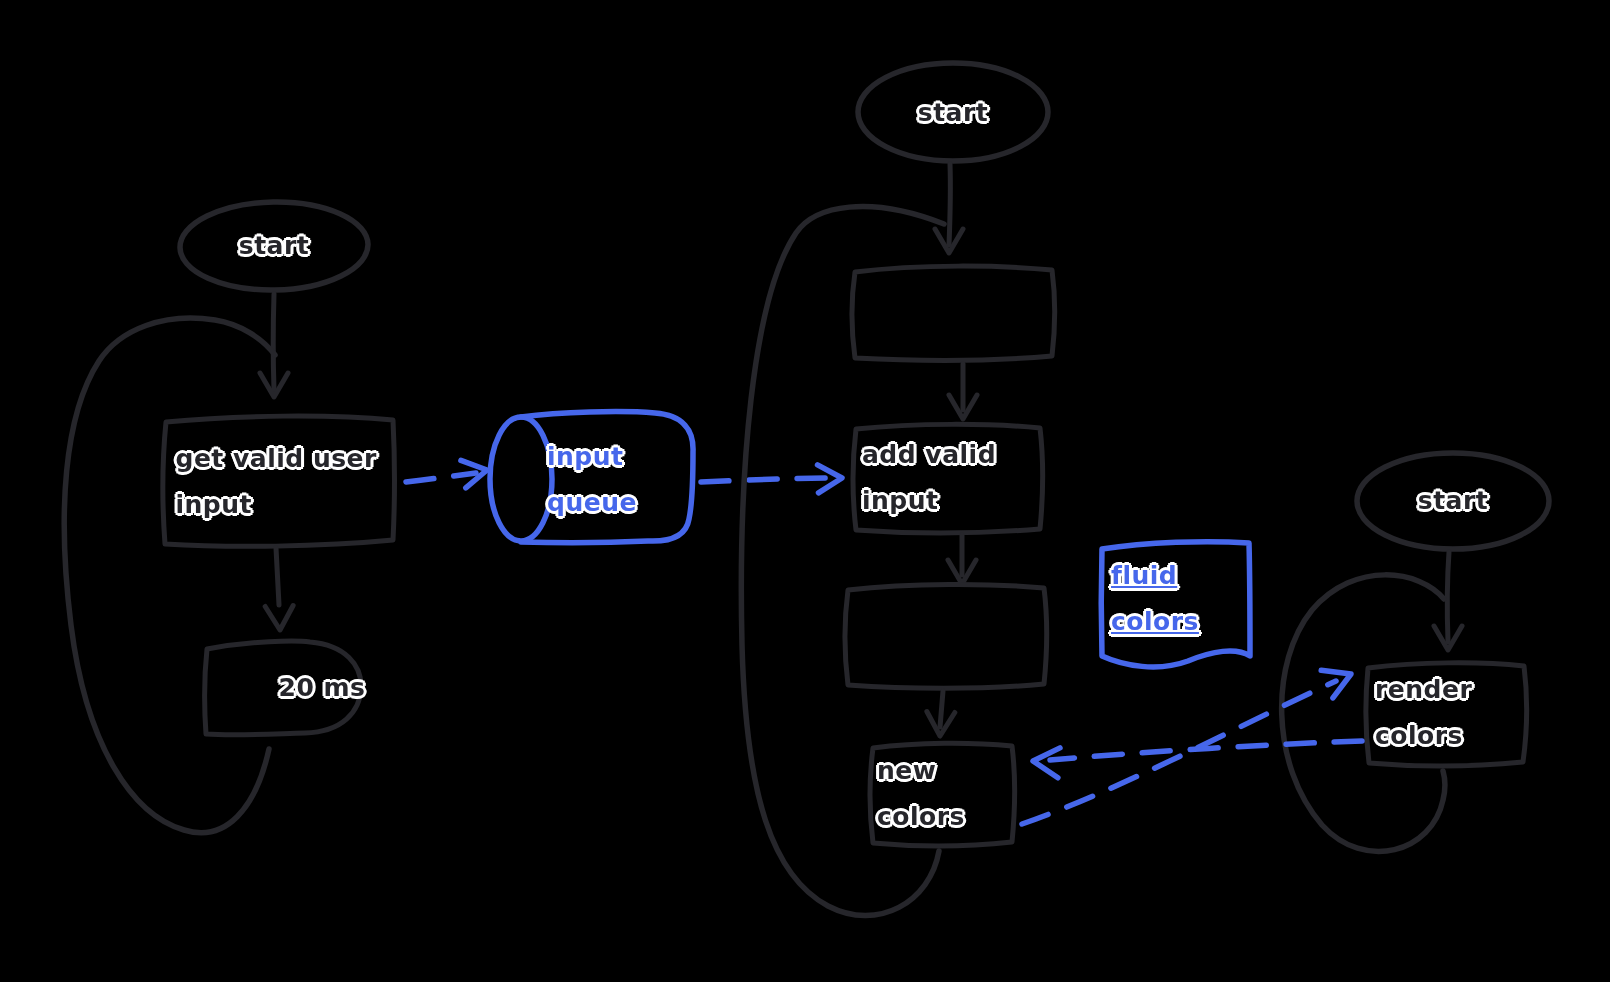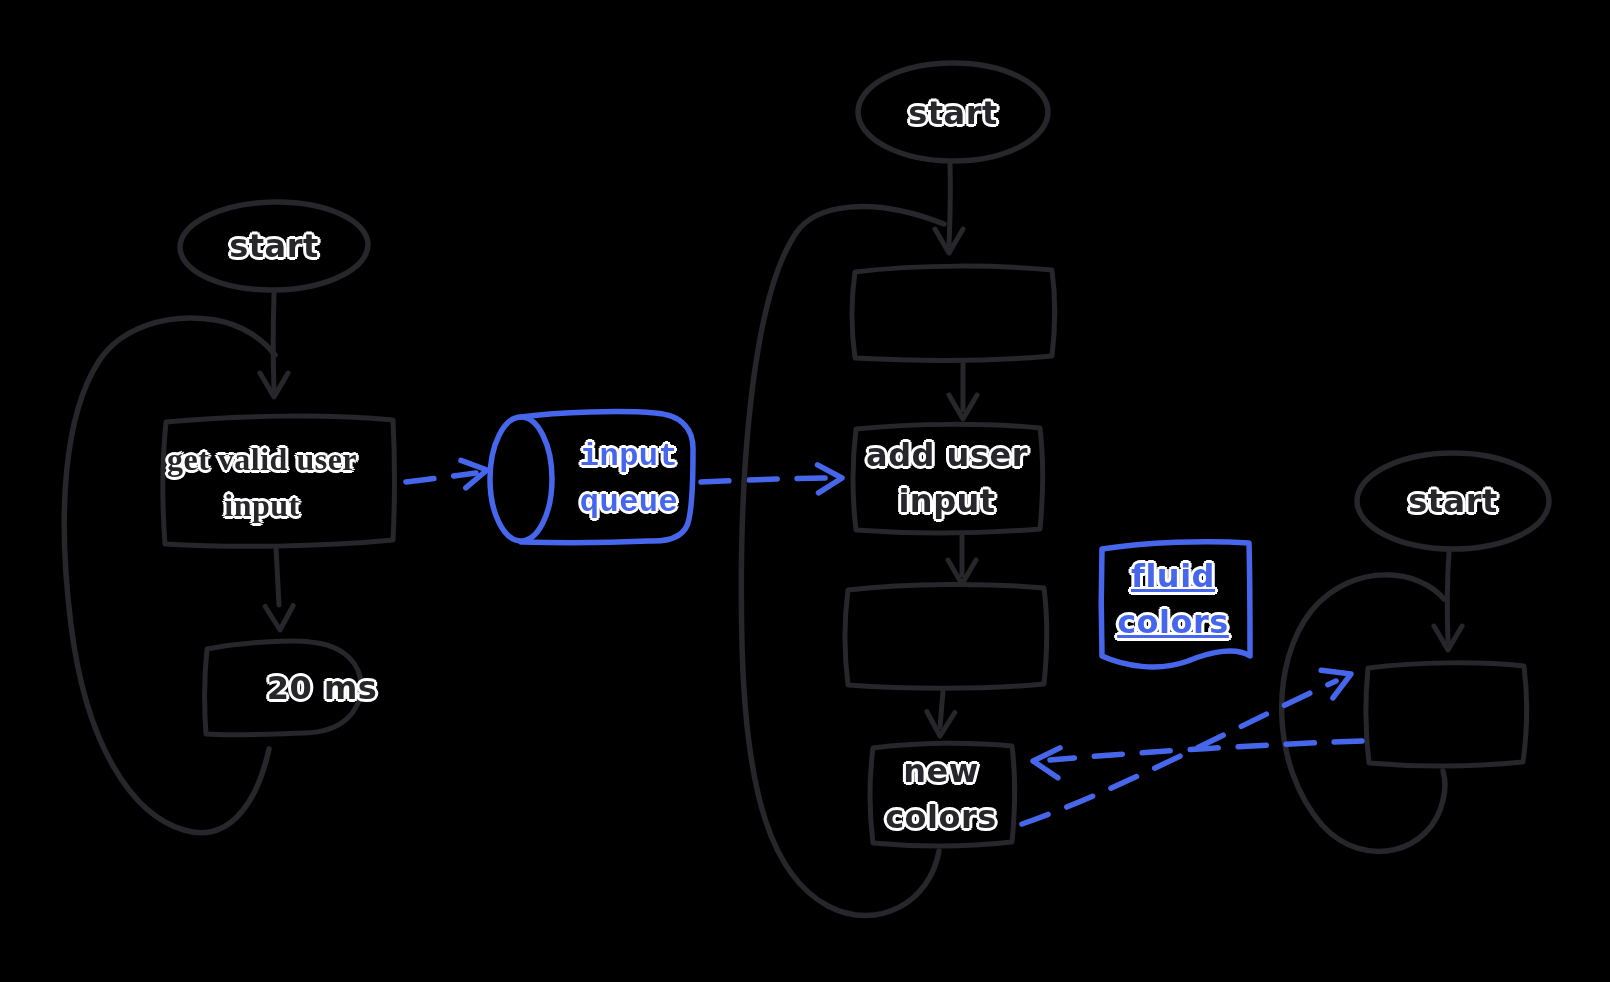--- a/index.html
+++ b/index.html
@@ -18,24 +18,23 @@
   .ink-th { stroke: #26262b; fill: none; stroke-width: 5.5; stroke-linecap: round; stroke-linejoin: round; }
   .blue   { stroke: #4667eb; fill: none; stroke-width: 5.5; stroke-linecap: round; stroke-linejoin: round; }
   .blue-dash { stroke-dasharray: 28 20; }
 
   
   .lbl {
     position: absolute;
     transform: translate(-50%, -50%);
     color: #26262b;
     font-weight: bold;
-    font-size: 32px;
+    font-size: 25px;
     line-height: 46px;
     letter-spacing: 0.5px;
-    text-align: center;
     white-space: normal;
     text-shadow:
       -3px 0 0 #ffffff, 3px 0 0 #ffffff, 0 -3px 0 #ffffff, 0 3px 0 #ffffff,
       -2px -2px 0 #ffffff, 2px -2px 0 #ffffff, -2px 2px 0 #ffffff, 2px 2px 0 #ffffff;
   }
   .lbl.one { white-space: nowrap; }
   .lbl.blu { color: #4667eb; }
 </style>
 </head>
 <body>
@@ -111,26 +110,27 @@
 
       <path class="blue blue-dash" d="M 1022 824 C 1120 790 1240 725 1336 681"></path>
       <path class="blue" d="M -26 -15 L 0 0 L -26 15" transform="translate(1351,674) rotate(-23)"></path>
 
       <path class="blue blue-dash" d="M 1362 741 C 1270 744 1140 752 1050 760"></path>
       <path class="blue" d="M -26 -15 L 0 0 L -26 15" transform="translate(1033,761) rotate(184)"></path>
     </g>
   </svg>
 
   <div class="lbl one" style="left:274px; top:246px;">start</div>
-  <div class="lbl" style="left:262px; top:482px; width:205px;font-family:Liberation Serif, serif;">get valid user input</div>
+  <div class="lbl" style="left:278px; top:482px; width:205px;">get valid user input</div>
   <div class="lbl one" style="left:278px; top:688px;margin-left:44px;">20 ms</div>
 
-  <div class="lbl blu" style="left:629px; top:480px; width:118px;font-family:Liberation Mono, monospace;">input queue</div>
+  <div class="lbl blu" style="left:606px; top:480px; width:118px;">input queue</div>
 
   <div class="lbl one" style="left:953px; top:113px;">start</div>
-  <div class="lbl" style="left:947px; top:478px; width:170px;">add user input</div>
+  <div class="lbl" style="left:947px; top:478px; width:170px;">add valid input</div>
   <div class="lbl" style="left:941px; top:794px; width:128px;">new colors</div>
 
   <div class="lbl blu" style="left:1173px; top:599px; width:124px;text-decoration:underline;">fluid colors</div>
 
   <div class="lbl one" style="left:1453px; top:501px;">start</div>
+  <div class="lbl" style="left:1445px; top:713px; width:140px;">render colors</div>
 
 </div>
 
 </body></html>

